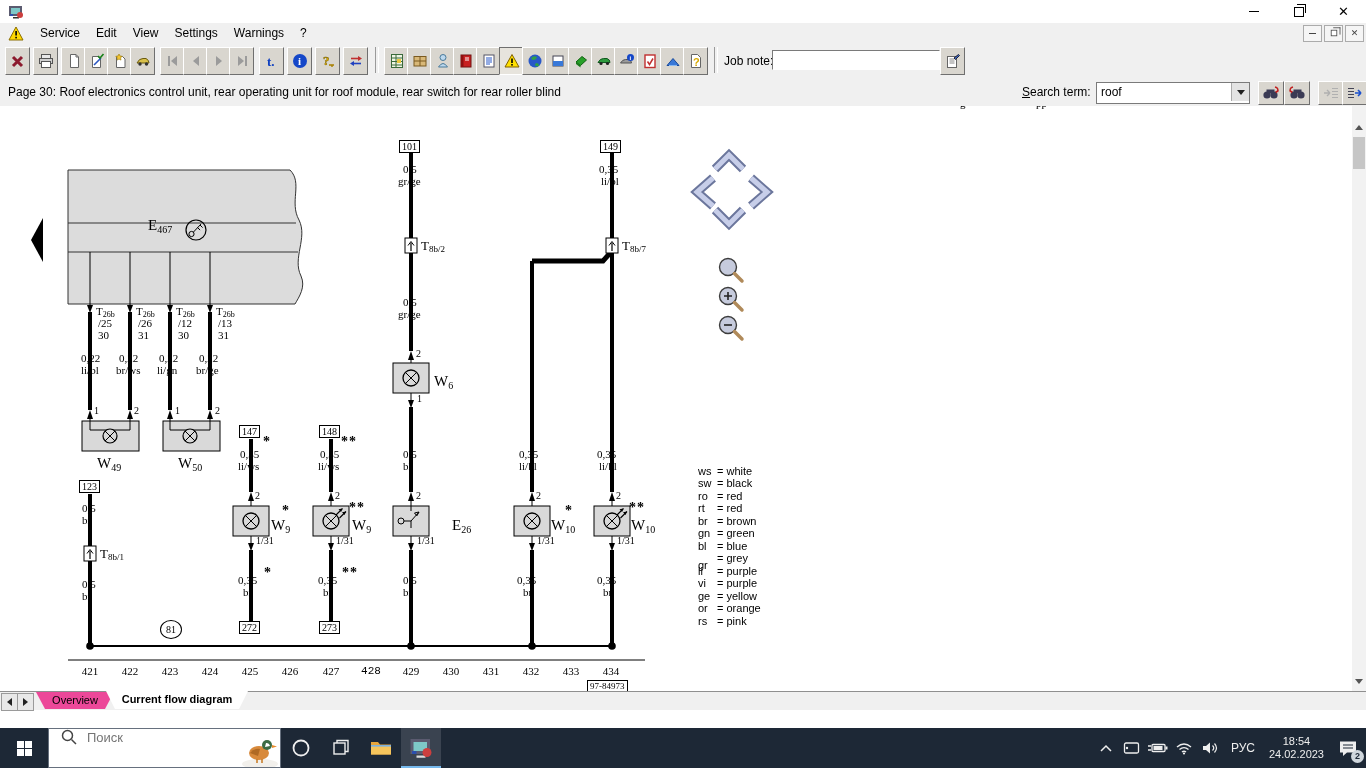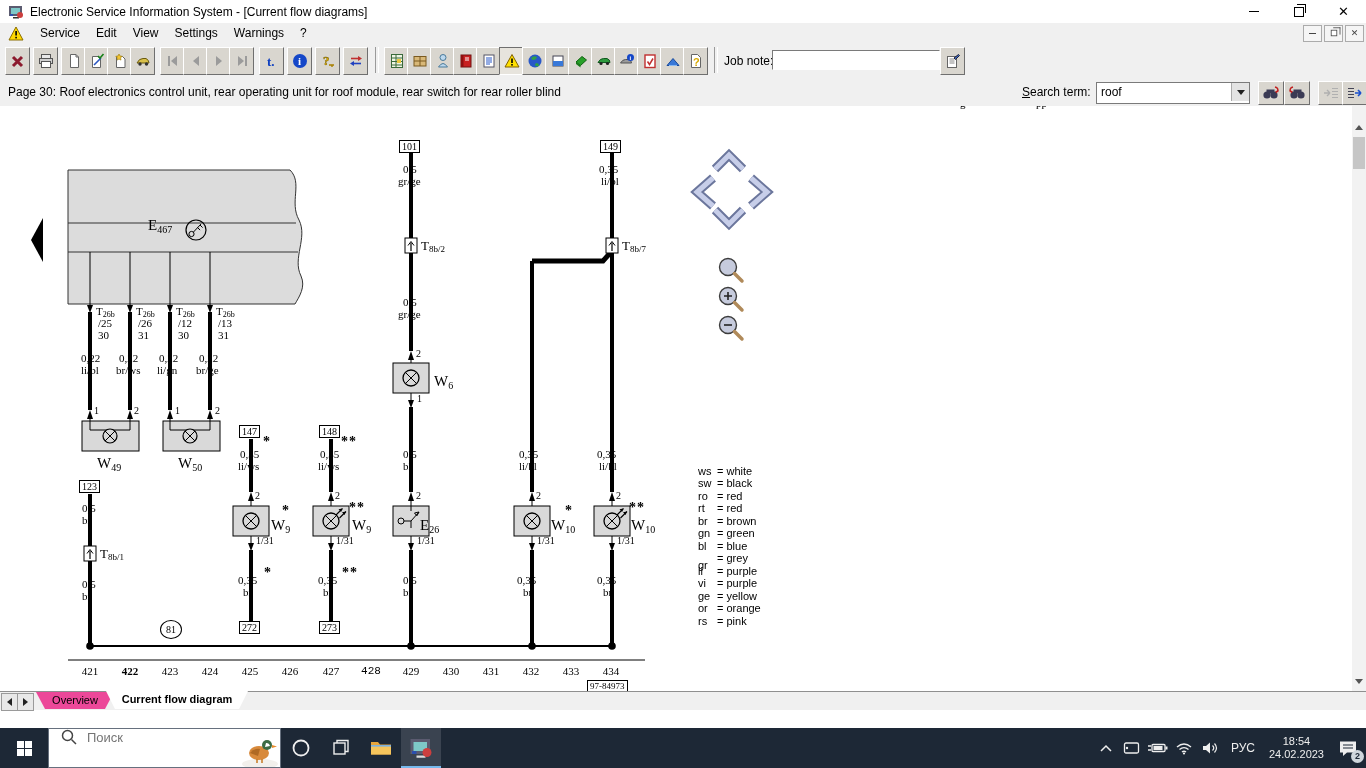--- a/index.html
+++ b/index.html
@@ -106,21 +106,20 @@
 <div id="screen">
 
   <div id="titlebar">
     <svg class="ticon" viewBox="0 0 16 16">
         <rect x="1" y="2" width="13" height="10" fill="#5b5b70"></rect>
         <rect x="3" y="4" width="9" height="6" fill="#7ec8c8"></rect>
         <rect x="5" y="13" width="6" height="1.5" fill="#333"></rect>
         <circle cx="12" cy="11" r="3" fill="#cc3f3f"></circle>
         <rect x="2" y="10" width="3" height="2" fill="#2b4fae"></rect>
       </svg>
-    <span class="ttext">Electronic Service Information System - [Current flow diagrams]</span>
     <span class="spacer"></span>
     <div class="winbtn">
         <div class="minbar"></div>
       </div>
     <div class="winbtn">
         <div class="restoreglyph"></div>
       </div>
     <div class="winbtn">
         <span class="closeglyph">✕</span>
       </div>
@@ -578,21 +577,21 @@
         <div class="lab" style="left: 398px; top: 70px;">gr/ge</div>
         <div class="lab conn" style="left: 421px; top: 134px;">T<sub>8b/2</sub></div>
         <div class="lab" style="left: 403px; top: 191px;">0,5</div>
         <div class="lab" style="left: 398px; top: 203px;">gr/ge</div>
         <div class="lab pin" style="left: 416px; top: 243px;">2</div>
         <div class="lab comp" style="left: 434px; top: 268px;">W<sub>6</sub></div>
         <div class="lab pin" style="left: 417px; top: 288px;">1</div>
         <div class="lab" style="left: 403px; top: 343px;">0,5</div>
         <div class="lab" style="left: 403px; top: 355px;">bl</div>
         <div class="lab pin" style="left: 416px; top: 385px;">2</div>
-        <div class="lab comp" style="left: 420px; top: 412px;">E<sub>26</sub></div>
+        <div class="lab comp" style="left: 452px; top: 412px;">E<sub>26</sub></div>
         <div class="lab pin" style="left: 417px; top: 430px;">1/31</div>
         <div class="lab" style="left: 403px; top: 469px;">0,5</div>
         <div class="lab" style="left: 403px; top: 481px;">br</div>
         <div class="lab" style="left: 519px; top: 343px;">0,35</div>
         <div class="lab" style="left: 519px; top: 355px;">li/bl</div>
         <div class="lab pin" style="left: 536px; top: 385px;">2</div>
         <div class="lab ast" style="left: 565px; top: 399px;">*</div>
         <div class="lab comp" style="left: 551px; top: 412px;">W<sub>10</sub></div>
         <div class="lab pin" style="left: 537px; top: 430px;">1/31</div>
         <div class="lab" style="left: 517px; top: 469px;">0,35</div>
@@ -603,21 +602,21 @@
         <div class="lab conn" style="left: 622px; top: 134px;">T<sub>8b/7</sub></div>
         <div class="lab" style="left: 597px; top: 343px;">0,35</div>
         <div class="lab" style="left: 599px; top: 355px;">li/bl</div>
         <div class="lab pin" style="left: 616px; top: 385px;">2</div>
         <div class="lab ast" style="left: 629px; top: 396px;">**</div>
         <div class="lab comp" style="left: 631px; top: 412px;">W<sub>10</sub></div>
         <div class="lab pin" style="left: 617px; top: 430px;">1/31</div>
         <div class="lab" style="left: 597px; top: 469px;">0,35</div>
         <div class="lab" style="left: 603px; top: 481px;">br</div>
         <div class="lab num" style="left: 90px; top: 560px;">421</div>
-        <div class="lab num" style="left: 130px; top: 560px; font-weight: bold;">422</div>
+        <div class="lab num" style="left: 130px; top: 560px;">422</div>
         <div class="lab num" style="left: 170px; top: 560px;">423</div>
         <div class="lab num" style="left: 210px; top: 560px;">424</div>
         <div class="lab num" style="left: 250px; top: 560px;">425</div>
         <div class="lab num" style="left: 290px; top: 560px;">426</div>
         <div class="lab num" style="left: 331px; top: 560px;">427</div>
         <div class="lab num" style="left: 371px; top: 560px; font-family: Liberation Mono, monospace;">428</div>
         <div class="lab num" style="left: 411px; top: 560px;">429</div>
         <div class="lab num" style="left: 451px; top: 560px;">430</div>
         <div class="lab num" style="left: 491px; top: 560px;">431</div>
         <div class="lab num" style="left: 531px; top: 560px;">432</div>

